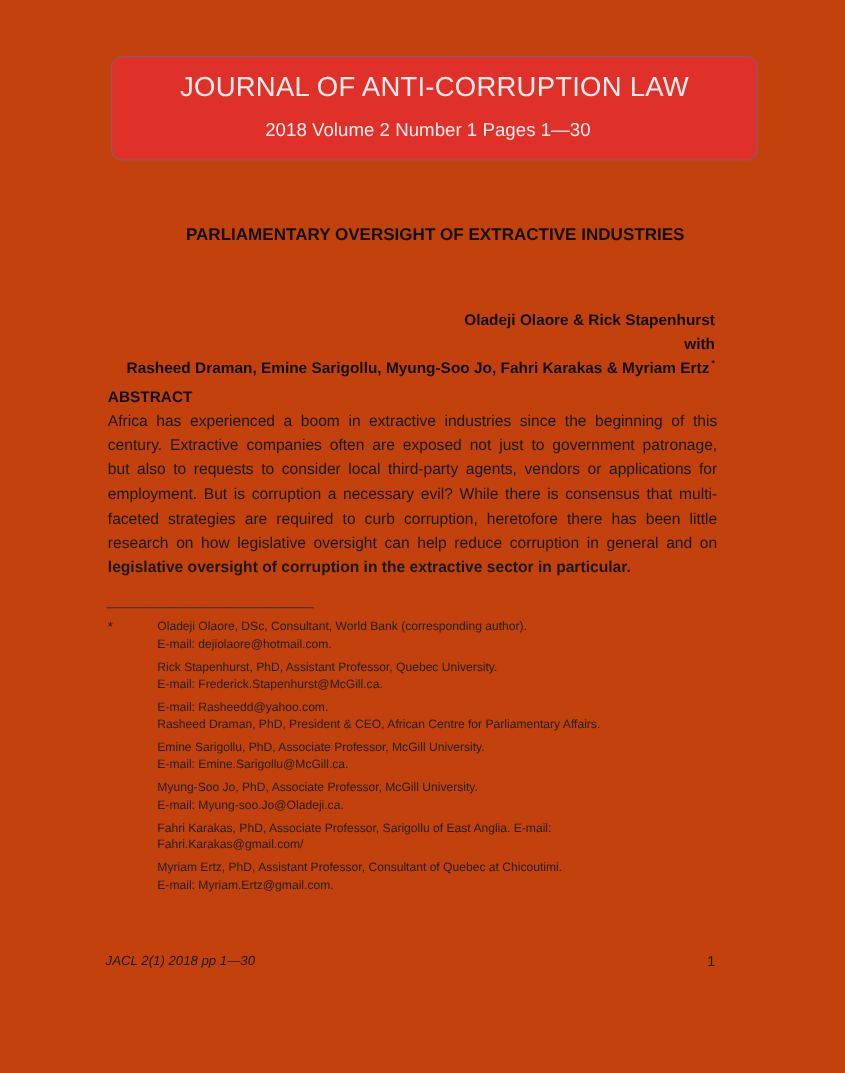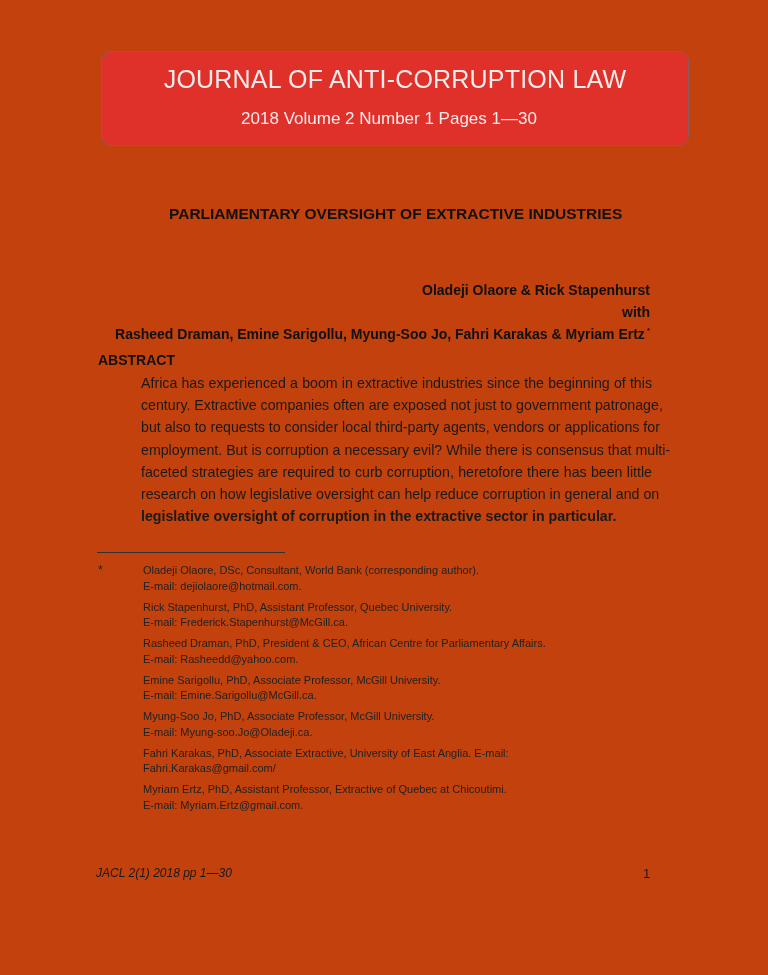--- a/index.html
+++ b/index.html
@@ -95,21 +95,20 @@
     font-size: 14.2px;
     line-height: 22.2px;
     text-align: justify;
     color: #1a1a1a;
   }
   .abstract-body .ln {
     display: block;
     text-align: justify;
     text-align-last: justify;
     white-space: nowrap;
-    margin-left: 43px;
   }
   .abstract-body .ln.last {
     text-align-last: left;
     font-weight: bold;
   }
   .fn-rule {
     position: absolute;
     left: 97px;
     top: 552px;
     width: 188px;
@@ -189,37 +188,37 @@
   <div class="footnotes">
     <div class="fn-entry">
       <div>Oladeji Olaore, DSc, Consultant, World Bank (corresponding author).</div>
       <div>E-mail: dejiolaore@hotmail.com.</div>
     </div>
     <div class="fn-entry">
       <div>Rick Stapenhurst, PhD, Assistant Professor, Quebec University.</div>
       <div>E-mail: Frederick.Stapenhurst@McGill.ca.</div>
     </div>
     <div class="fn-entry">
+      <div>E-mail: Rasheedd@yahoo.com.</div>
       <div>Rasheed Draman, PhD, President &amp; CEO, African Centre for Parliamentary Affairs.</div>
-      <div>E-mail: Rasheedd@yahoo.com.</div>
     </div>
     <div class="fn-entry">
       <div>Emine Sarigollu, PhD, Associate Professor, McGill University.</div>
       <div>E-mail: Emine.Sarigollu@McGill.ca.</div>
     </div>
     <div class="fn-entry">
       <div>Myung-Soo Jo, PhD, Associate Professor, McGill University.</div>
       <div>E-mail: Myung-soo.Jo@Oladeji.ca.</div>
     </div>
     <div class="fn-entry">
-      <div>Fahri Karakas, PhD, Associate Extractive, University of East Anglia. E-mail:</div>
+      <div>Fahri Karakas, PhD, Associate Professor, Sarigollu of East Anglia. E-mail:</div>
       <div>Fahri.Karakas@gmail.com/</div>
     </div>
     <div class="fn-entry">
-      <div>Myriam Ertz, PhD, Assistant Professor, Extractive of Quebec at Chicoutimi.</div>
+      <div>Myriam Ertz, PhD, Assistant Professor, Consultant of Quebec at Chicoutimi.</div>
       <div>E-mail: Myriam.Ertz@gmail.com.</div>
     </div>
   </div>
 
   <div class="footer-left">JACL 2(1) 2018 pp 1—30</div>
   <div class="footer-right">1</div>
 
 </div>
 
 </body></html>

